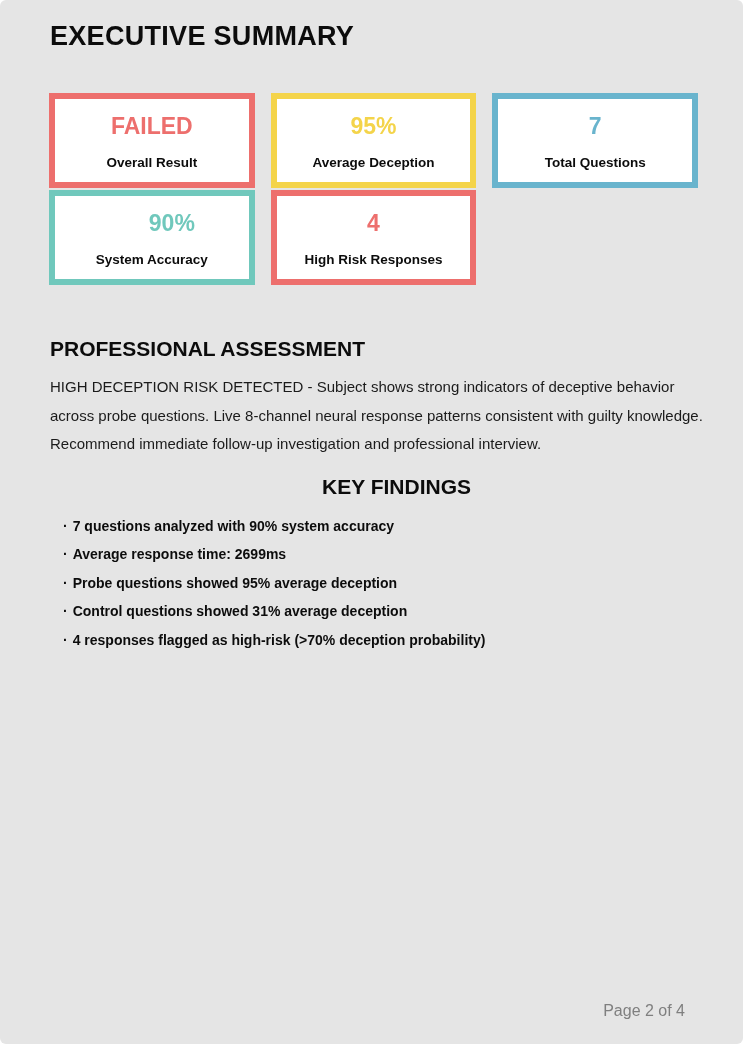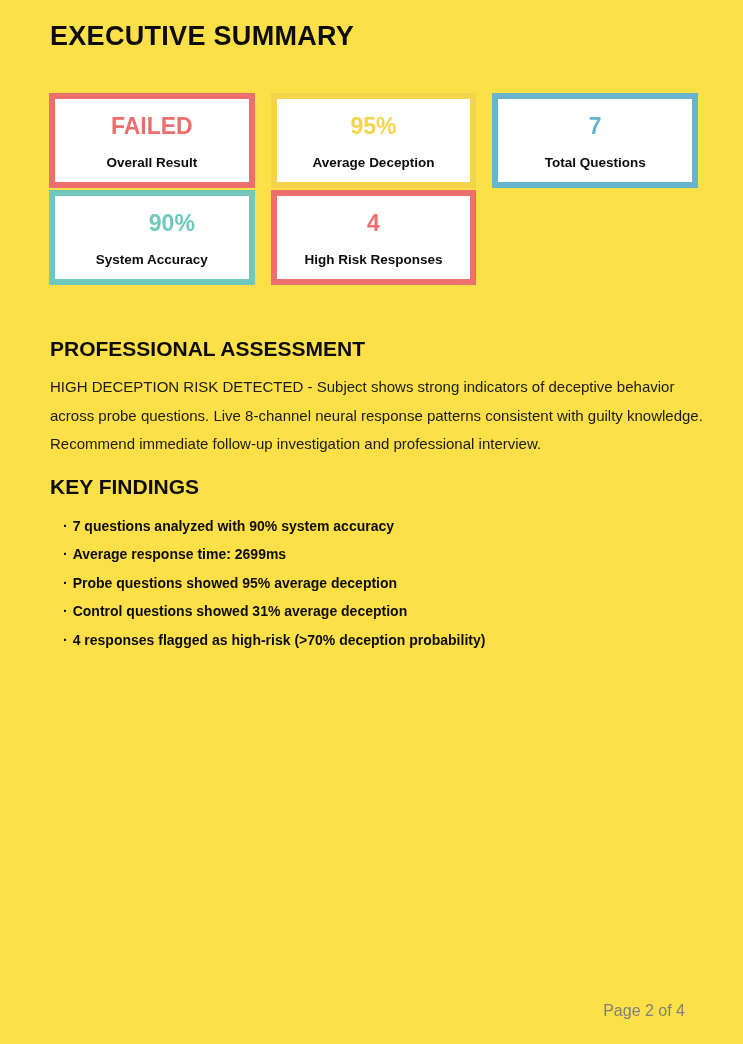--- a/index.html
+++ b/index.html
@@ -2,21 +2,21 @@
 <html><head>
 <meta charset="utf-8">
 <style>
   html, body { margin: 0; padding: 0; }
   body {
     width: 743px; height: 1044px;
     background: #ffffff;
     font-family: "Liberation Sans", "DejaVu Sans", sans-serif;
     color: #1b1b1b;
   }
-  .page { position: relative; width: 743px; height: 1044px; overflow: hidden; background: #fde047; }
+  .page { position: relative; width: 743px; height: 1044px; overflow: hidden; background: #e5e5e5; border-radius: 6px; }
 
   .title {
     margin: 0; padding: 21px 0 0 50px;
     font-size: 27px; font-weight: bold; color: #0c0c0c;
     letter-spacing: 0.3px; line-height: 30px;
   }
 
   .cards {
     margin: 42px 0 0 49px; width: 649px;
     display: grid; grid-template-columns: repeat(3, 1fr);
@@ -33,21 +33,21 @@
 
   .section-heading {
     margin: 0; padding: 0 0 0 50px;
     font-size: 21px; font-weight: bold; color: #0c0c0c; line-height: 24px;
   }
   .pa-heading { margin-top: 52px; }
   .pa-body {
     margin: 12px 0 16px 50px; width: 653px;
     font-size: 15px; line-height: 28.5px; color: #1b1b1b;
   }
-  .kf-heading { margin-top: 16px; }
+  .kf-heading { margin-top: 16px; text-align: center; }
 
   .findings { list-style: none; margin: 19px 0 0 50px; padding: 0; }
   .findings li {
     display: flex; align-items: baseline;
     font-size: 14px; font-weight: bold; color: #0c0c0c;
     line-height: 17px; margin-bottom: 11.5px;
   }
   .bullet { margin-left: 13px; margin-right: 5px; font-weight: bold; }
 
   .footer {

